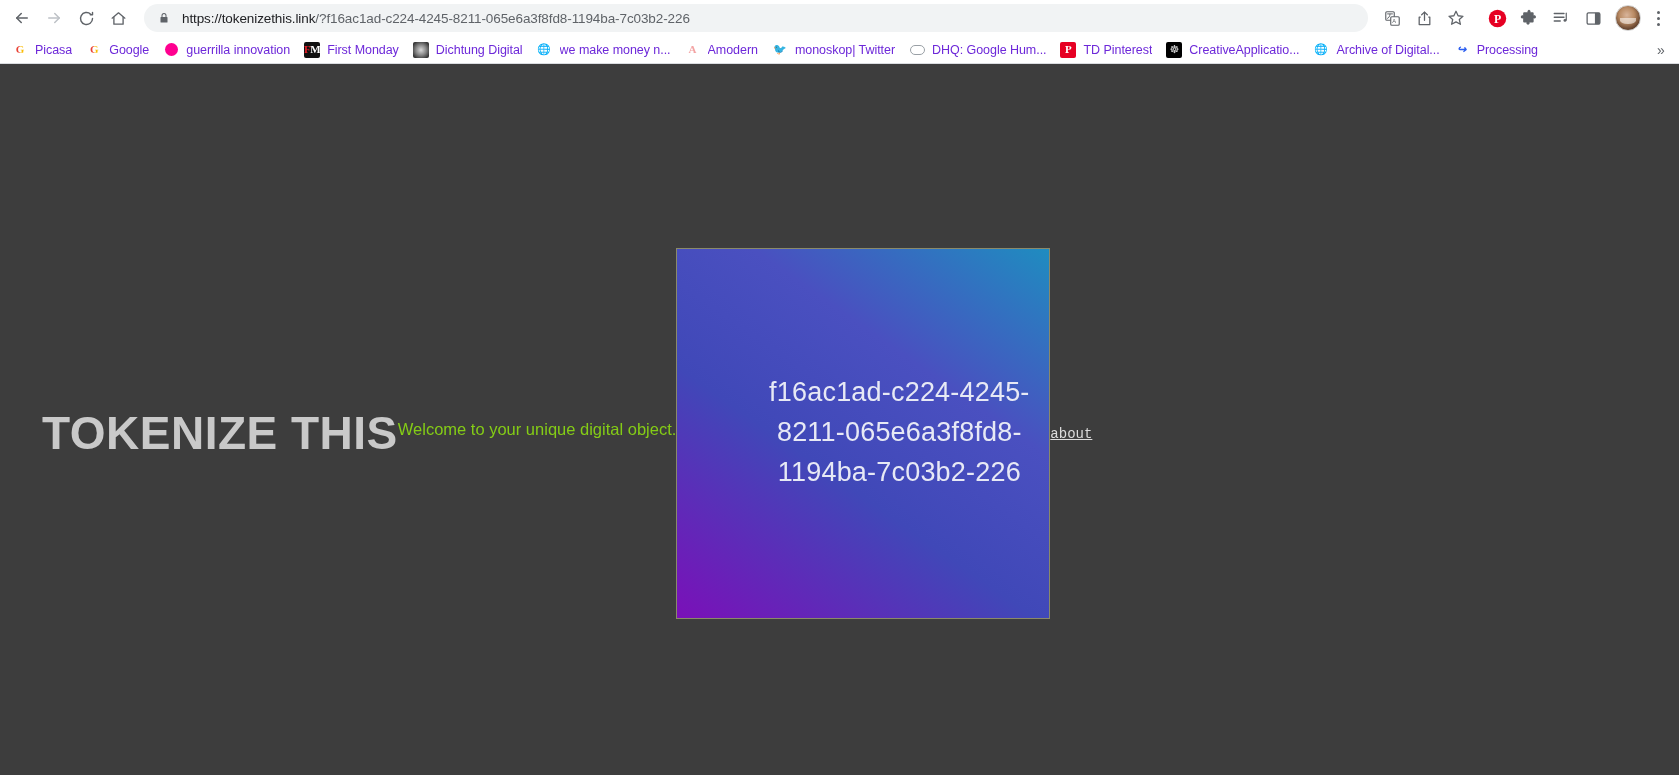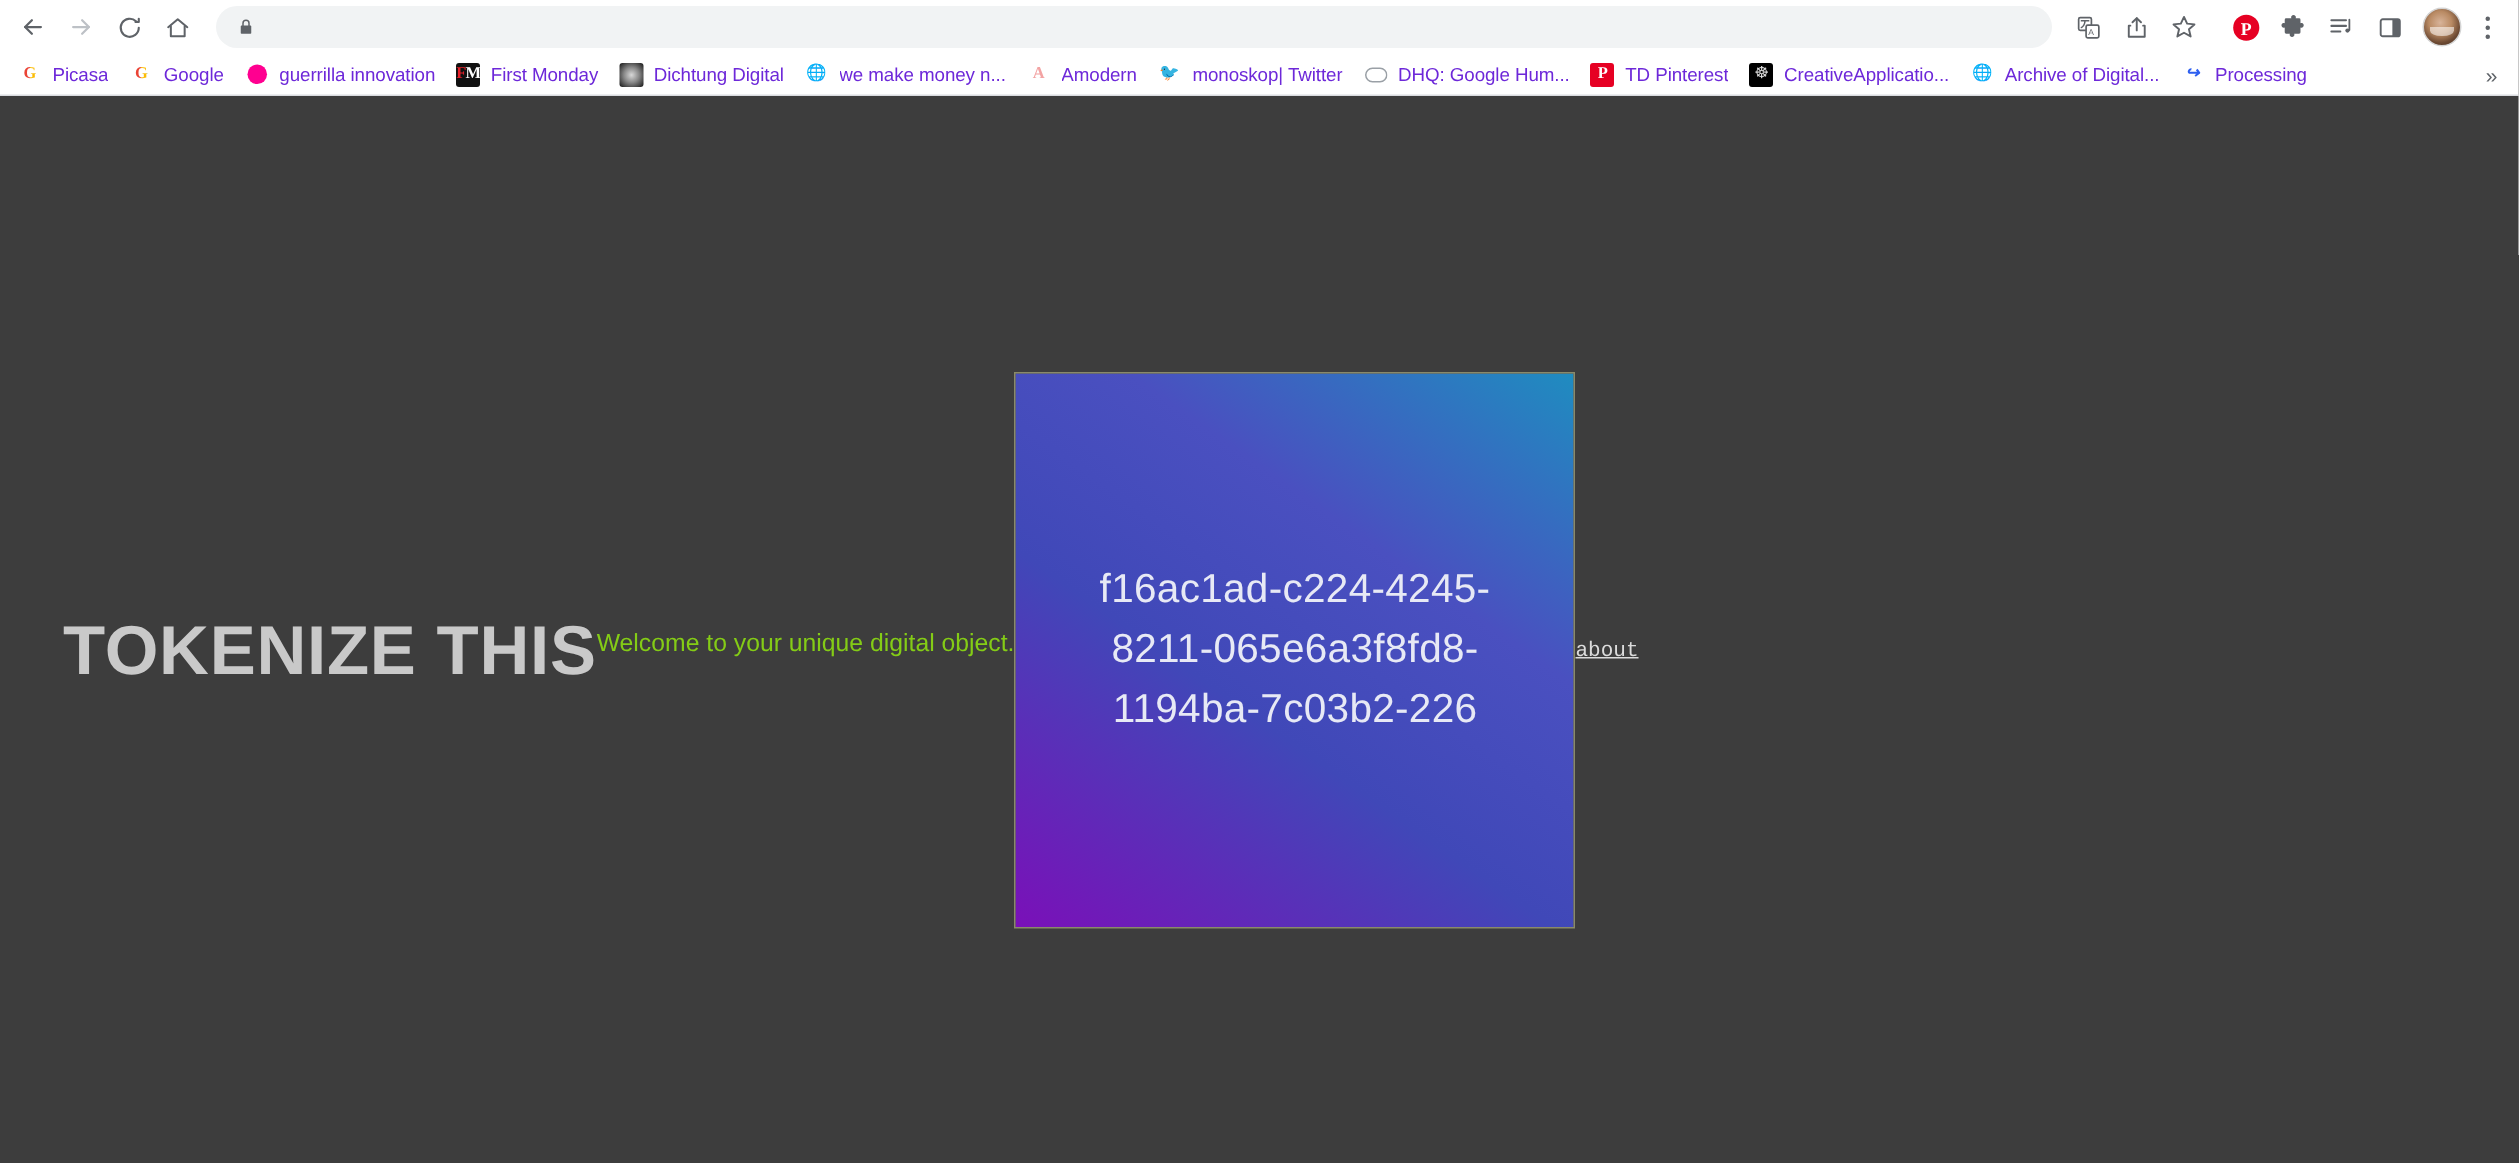--- a/index.html
+++ b/index.html
@@ -166,21 +166,21 @@
     text-align: center;
   }
 
   .token-box {
     margin-top: 27px;
     width: 374px;
     height: 371px;
     border: 1px solid #8a8a6a;
     display: flex;
     align-items: center;
-    justify-content: center;
+    justify-content: flex-end;
     position: relative;
   }
   .token-text {
     font-size: 27px;
     line-height: 1.48;
     color: #e7e9f5;
     text-align: center;
     width: 300px;
     word-break: break-word;
     letter-spacing: 0.2px;
@@ -239,20 +239,21 @@
           <path d="M5.5 10.5V20h13v-9.5"></path>
       </svg>
     </div>
 
     <div class="omnibox">
       <span class="lock">
         <svg width="12" height="14" viewBox="0 0 24 24" fill="#5f6368">
           <path d="M12 2a5 5 0 0 0-5 5v3H6a1 1 0 0 0-1 1v9a1 1 0 0 0 1 1h12a1 1 0 0 0 1-1v-9a1 1 0 0 0-1-1h-1V7a5 5 0 0 0-5-5zm0 2a3 3 0 0 1 3 3v3H9V7a3 3 0 0 1 3-3z"></path>
         </svg>
       </span>
+      <span class="url-text"><span class="host">https://tokenizethis.link</span><span>/?f16ac1ad-c224-4245-8211-065e6a3f8fd8-1194ba-7c03b2-226</span></span>
     </div>
 
     <div class="tb-icons">
 
       <div class="tb-icon">
         <svg width="17" height="17" viewBox="0 0 24 24" fill="none" stroke="#5f6368" stroke-width="1.6">
           <rect x="2.5" y="2.5" width="12" height="12" rx="1.5"></rect>
           <rect x="9.5" y="9.5" width="12" height="12" rx="1.5" fill="#ffffff"></rect>
           <text x="11.5" y="19" font-size="8" fill="#5f6368" stroke="none" font-family="Liberation Sans, sans-serif">A</text>
           <path d="M4.5 5.5h8M8.5 5.5c0 3-2 6-4 6.5" stroke-width="1.4"></path>

